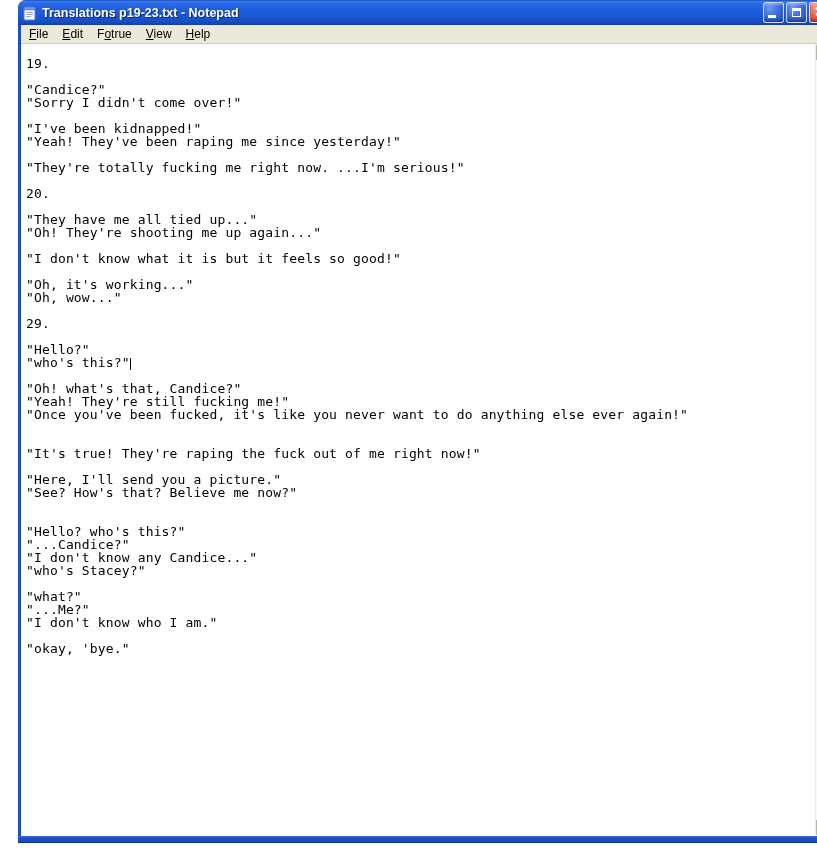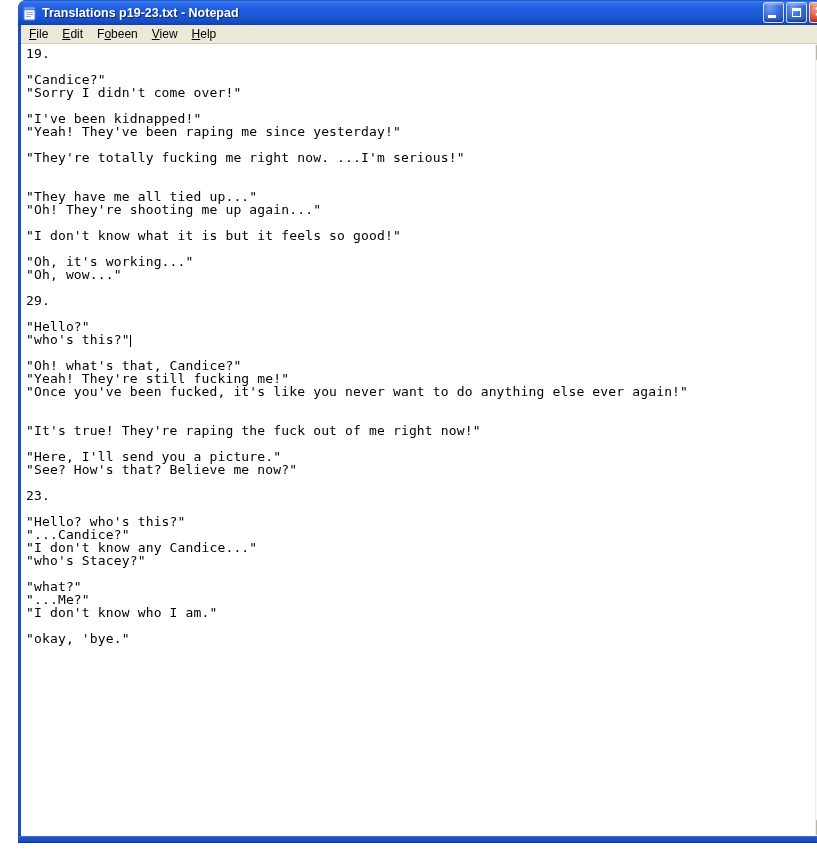--- a/index.html
+++ b/index.html
@@ -69,21 +69,21 @@
   .client {
     flex: 1 1 auto;
     display: flex;
     margin: 0 3px;
     background: #fff;
     overflow: hidden;
   }
   .textarea {
     flex: 1 1 auto;
     background: #fff;
-    padding: 3px 0 0 5px;
+    padding: 13px 0 0 5px;
     overflow: hidden;
     font-family: "DejaVu Sans Mono", monospace;
     font-size: 13px; line-height: 13px; letter-spacing: 0.15px;
     color: #000;
     cursor: text;
   }
   .line { min-height: 13px; height: 13px; white-space: pre; }
   .caret {
     display: inline-block; width: 1px; height: 12px;
     background: #000; vertical-align: text-bottom; margin-left: 0px;
@@ -139,37 +139,38 @@
       </span>
       <span class="btn close">
         <span class="glyph-close">×</span>
       </span>
     </span>
   </div>
 
   <div class="menubar">
       <span class="menu-item"><span class="pre"></span><span class="key">F</span><span class="rest">ile</span></span>
       <span class="menu-item"><span class="pre"></span><span class="key">E</span><span class="rest">dit</span></span>
-      <span class="menu-item"><span class="pre">F</span><span class="key">o</span><span class="rest">been</span></span>
+      <span class="menu-item"><span class="pre">F</span><span class="key">o</span><span class="rest">true</span></span>
       <span class="menu-item"><span class="pre"></span><span class="key">V</span><span class="rest">iew</span></span>
       <span class="menu-item"><span class="pre"></span><span class="key">H</span><span class="rest">elp</span></span>
     </div>
 
   <div class="client">
     <div class="textarea">
         <div class="line"><span>19.</span></div>
         <div class="line"><span></span></div>
         <div class="line"><span>"Candice?"</span></div>
         <div class="line"><span>"Sorry I didn't come over!"</span></div>
         <div class="line"><span></span></div>
         <div class="line"><span>"I've been kidnapped!"</span></div>
         <div class="line"><span>"Yeah! They've been raping me since yesterday!"</span></div>
         <div class="line"><span></span></div>
         <div class="line"><span>"They're totally fucking me right now. ...I'm serious!"</span></div>
         <div class="line"><span></span></div>
+        <div class="line"><span>20.</span></div>
         <div class="line"><span></span></div>
         <div class="line"><span>"They have me all tied up..."</span></div>
         <div class="line"><span>"Oh! They're shooting me up again..."</span></div>
         <div class="line"><span></span></div>
         <div class="line"><span>"I don't know what it is but it feels so good!"</span></div>
         <div class="line"><span></span></div>
         <div class="line"><span>"Oh, it's working..."</span></div>
         <div class="line"><span>"Oh, wow..."</span></div>
         <div class="line"><span></span></div>
         <div class="line"><span>29.</span></div>
@@ -180,21 +181,20 @@
         <div class="line"><span>"Oh! what's that, Candice?"</span></div>
         <div class="line"><span>"Yeah! They're still fucking me!"</span></div>
         <div class="line"><span>"Once you've been fucked, it's like you never want to do anything else ever again!"</span></div>
         <div class="line"><span></span></div>
         <div class="line"><span></span></div>
         <div class="line"><span>"It's true! They're raping the fuck out of me right now!"</span></div>
         <div class="line"><span></span></div>
         <div class="line"><span>"Here, I'll send you a picture."</span></div>
         <div class="line"><span>"See? How's that? Believe me now?"</span></div>
         <div class="line"><span></span></div>
-        <div class="line"><span>23.</span></div>
         <div class="line"><span></span></div>
         <div class="line"><span>"Hello? who's this?"</span></div>
         <div class="line"><span>"...Candice?"</span></div>
         <div class="line"><span>"I don't know any Candice..."</span></div>
         <div class="line"><span>"who's Stacey?"</span></div>
         <div class="line"><span></span></div>
         <div class="line"><span>"what?"</span></div>
         <div class="line"><span>"...Me?"</span></div>
         <div class="line"><span>"I don't know who I am."</span></div>
         <div class="line"><span></span></div>

